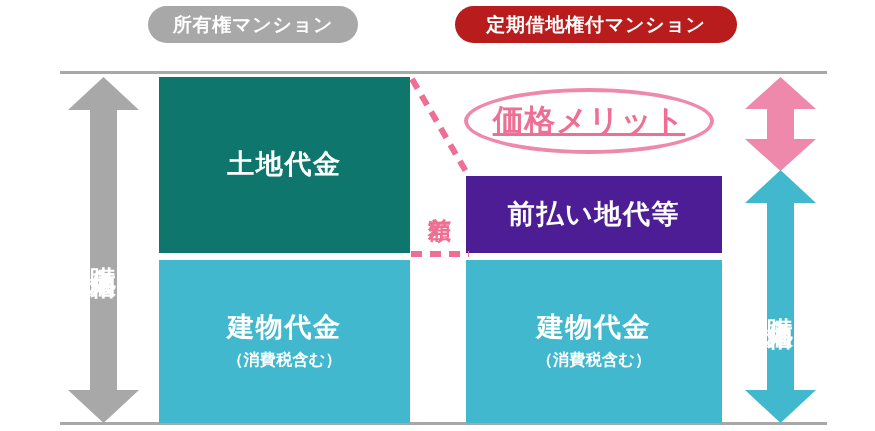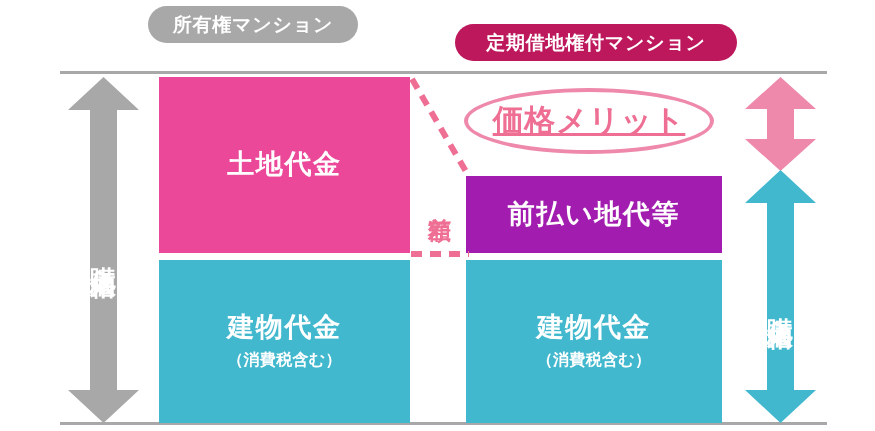--- a/index.html
+++ b/index.html
@@ -30,23 +30,23 @@
     letter-spacing: .04em;
     white-space: nowrap;
     font-size: 19px;
   }
   #pill-left {
     left: 148px; top: 6px;
     width: 210px; height: 37px;
     background: #a8a8a8;
   }
   #pill-right {
-    left: 455px; top: 24px;
+    left: 455px; top: 6px;
     width: 282px; height: 37px;
-    background: #be185d;
+    background: #b91c1c;
   }
 
   
   .rule {
     position: absolute;
     left: 60px;
     width: 808px;
     height: 3px;
     background: #a8a8a8;
   }
@@ -71,31 +71,31 @@
   }
   .block .sub {
     font-size: 16px;
     font-weight: 700;
     letter-spacing: .02em;
     margin-top: 6px;
   }
   #block-land {
     left: 159px; top: 77px;
     width: 251px; height: 176px;
-    background: #ec4899;
+    background: #0f766e;
   }
   #block-bldg-left {
     left: 159px; top: 260px;
     width: 251px; height: 163px;
     background: #42b8ce;
   }
   #block-prepaid {
     left: 466px; top: 176px;
     width: 256px; height: 77px;
-    background: #a21caf;
+    background: #4c1d95;
   }
   #block-bldg-right {
     left: 466px; top: 260px;
     width: 256px; height: 163px;
     background: #42b8ce;
   }
 
   
   #diff-label {
     position: absolute;

